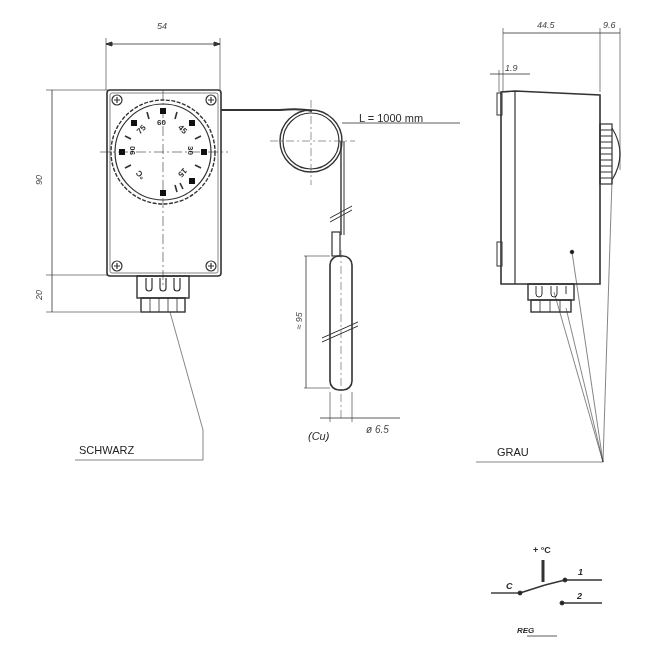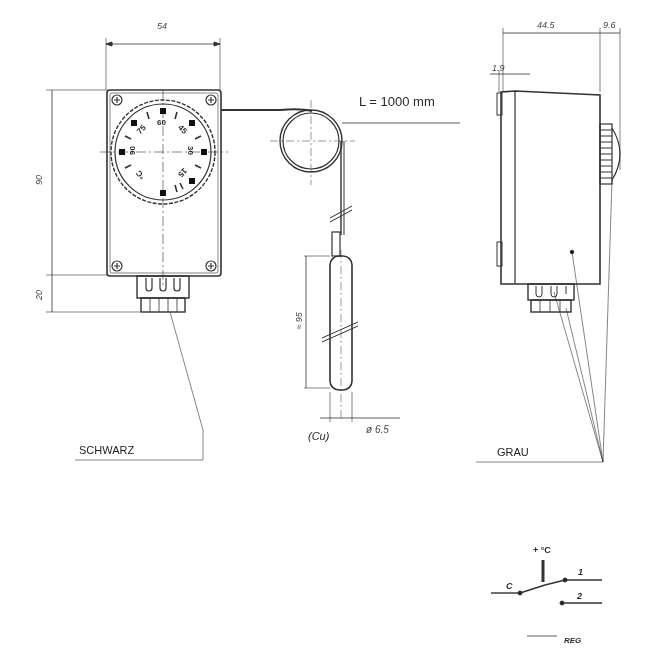--- a/index.html
+++ b/index.html
@@ -141,30 +141,30 @@
 <span class="lbl dim" style="left:34px;top:290px;transform:rotate(-90deg);">20</span>
 
 <span class="lbl" style="left:157px;top:118px;font-size:8px;font-weight:bold;text-align:center;">60</span>
 <span class="lbl" style="left:178px;top:125px;font-size:8px;font-weight:bold;transform:rotate(45deg);">45</span>
 <span class="lbl" style="left:186px;top:146px;font-size:8px;font-weight:bold;transform:rotate(90deg);">30</span>
 <span class="lbl" style="left:178px;top:168px;font-size:8px;font-weight:bold;transform:rotate(135deg);">15</span>
 <span class="lbl" style="left:136px;top:170px;font-size:8px;font-weight:bold;transform:rotate(-135deg);">°C</span>
 <span class="lbl" style="left:128px;top:146px;font-size:8px;font-weight:bold;transform:rotate(-90deg);">90</span>
 <span class="lbl" style="left:137px;top:125px;font-size:8px;font-weight:bold;transform:rotate(-45deg);">75</span>
 
-<span class="lbl" style="left:359px;top:94px;font-size:13px;">L = 1000 mm</span>
+<span class="lbl" style="left:359px;top:112px;font-size:11px;">L = 1000 mm</span>
 
 <span class="lbl dim" style="left:290px;top:316px;transform:rotate(-90deg);">≈ 95</span>
 <span class="lbl dim" style="left:366px;top:424px;font-size:10px;">ø 6.5</span>
 <span class="lbl" style="left:308px;top:430px;font-size:11px;font-style:italic;">(Cu)</span>
 
 <span class="lbl dim" style="left:537px;top:20px;">44.5</span>
 <span class="lbl dim" style="left:603px;top:20px;text-align:center;">9.6</span>
-<span class="lbl dim" style="left:492px;top:63px;">1.9</span>
+<span class="lbl dim" style="left:505px;top:63px;">1.9</span>
 
 <span class="lbl callout" style="left:79px;top:444px;">SCHWARZ</span>
 <span class="lbl callout" style="left:497px;top:446px;">GRAU</span>
 
 <span class="lbl" style="left:533px;top:545px;font-size:9px;font-weight:bold;">+ °C</span>
 <span class="lbl" style="left:506px;top:581px;font-size:9px;font-style:italic;font-weight:bold;">C</span>
 <span class="lbl" style="left:578px;top:567px;font-size:9px;font-style:italic;font-weight:bold;">1</span>
 <span class="lbl" style="left:577px;top:591px;font-size:9px;font-style:italic;font-weight:bold;">2</span>
-<span class="lbl" style="left:564px;top:626px;font-size:8px;font-style:italic;font-weight:bold;margin-top:10px;">REG</span>
+<span class="lbl" style="left:517px;top:626px;font-size:8px;font-style:italic;font-weight:bold;">REG</span>
 
 </body></html>

